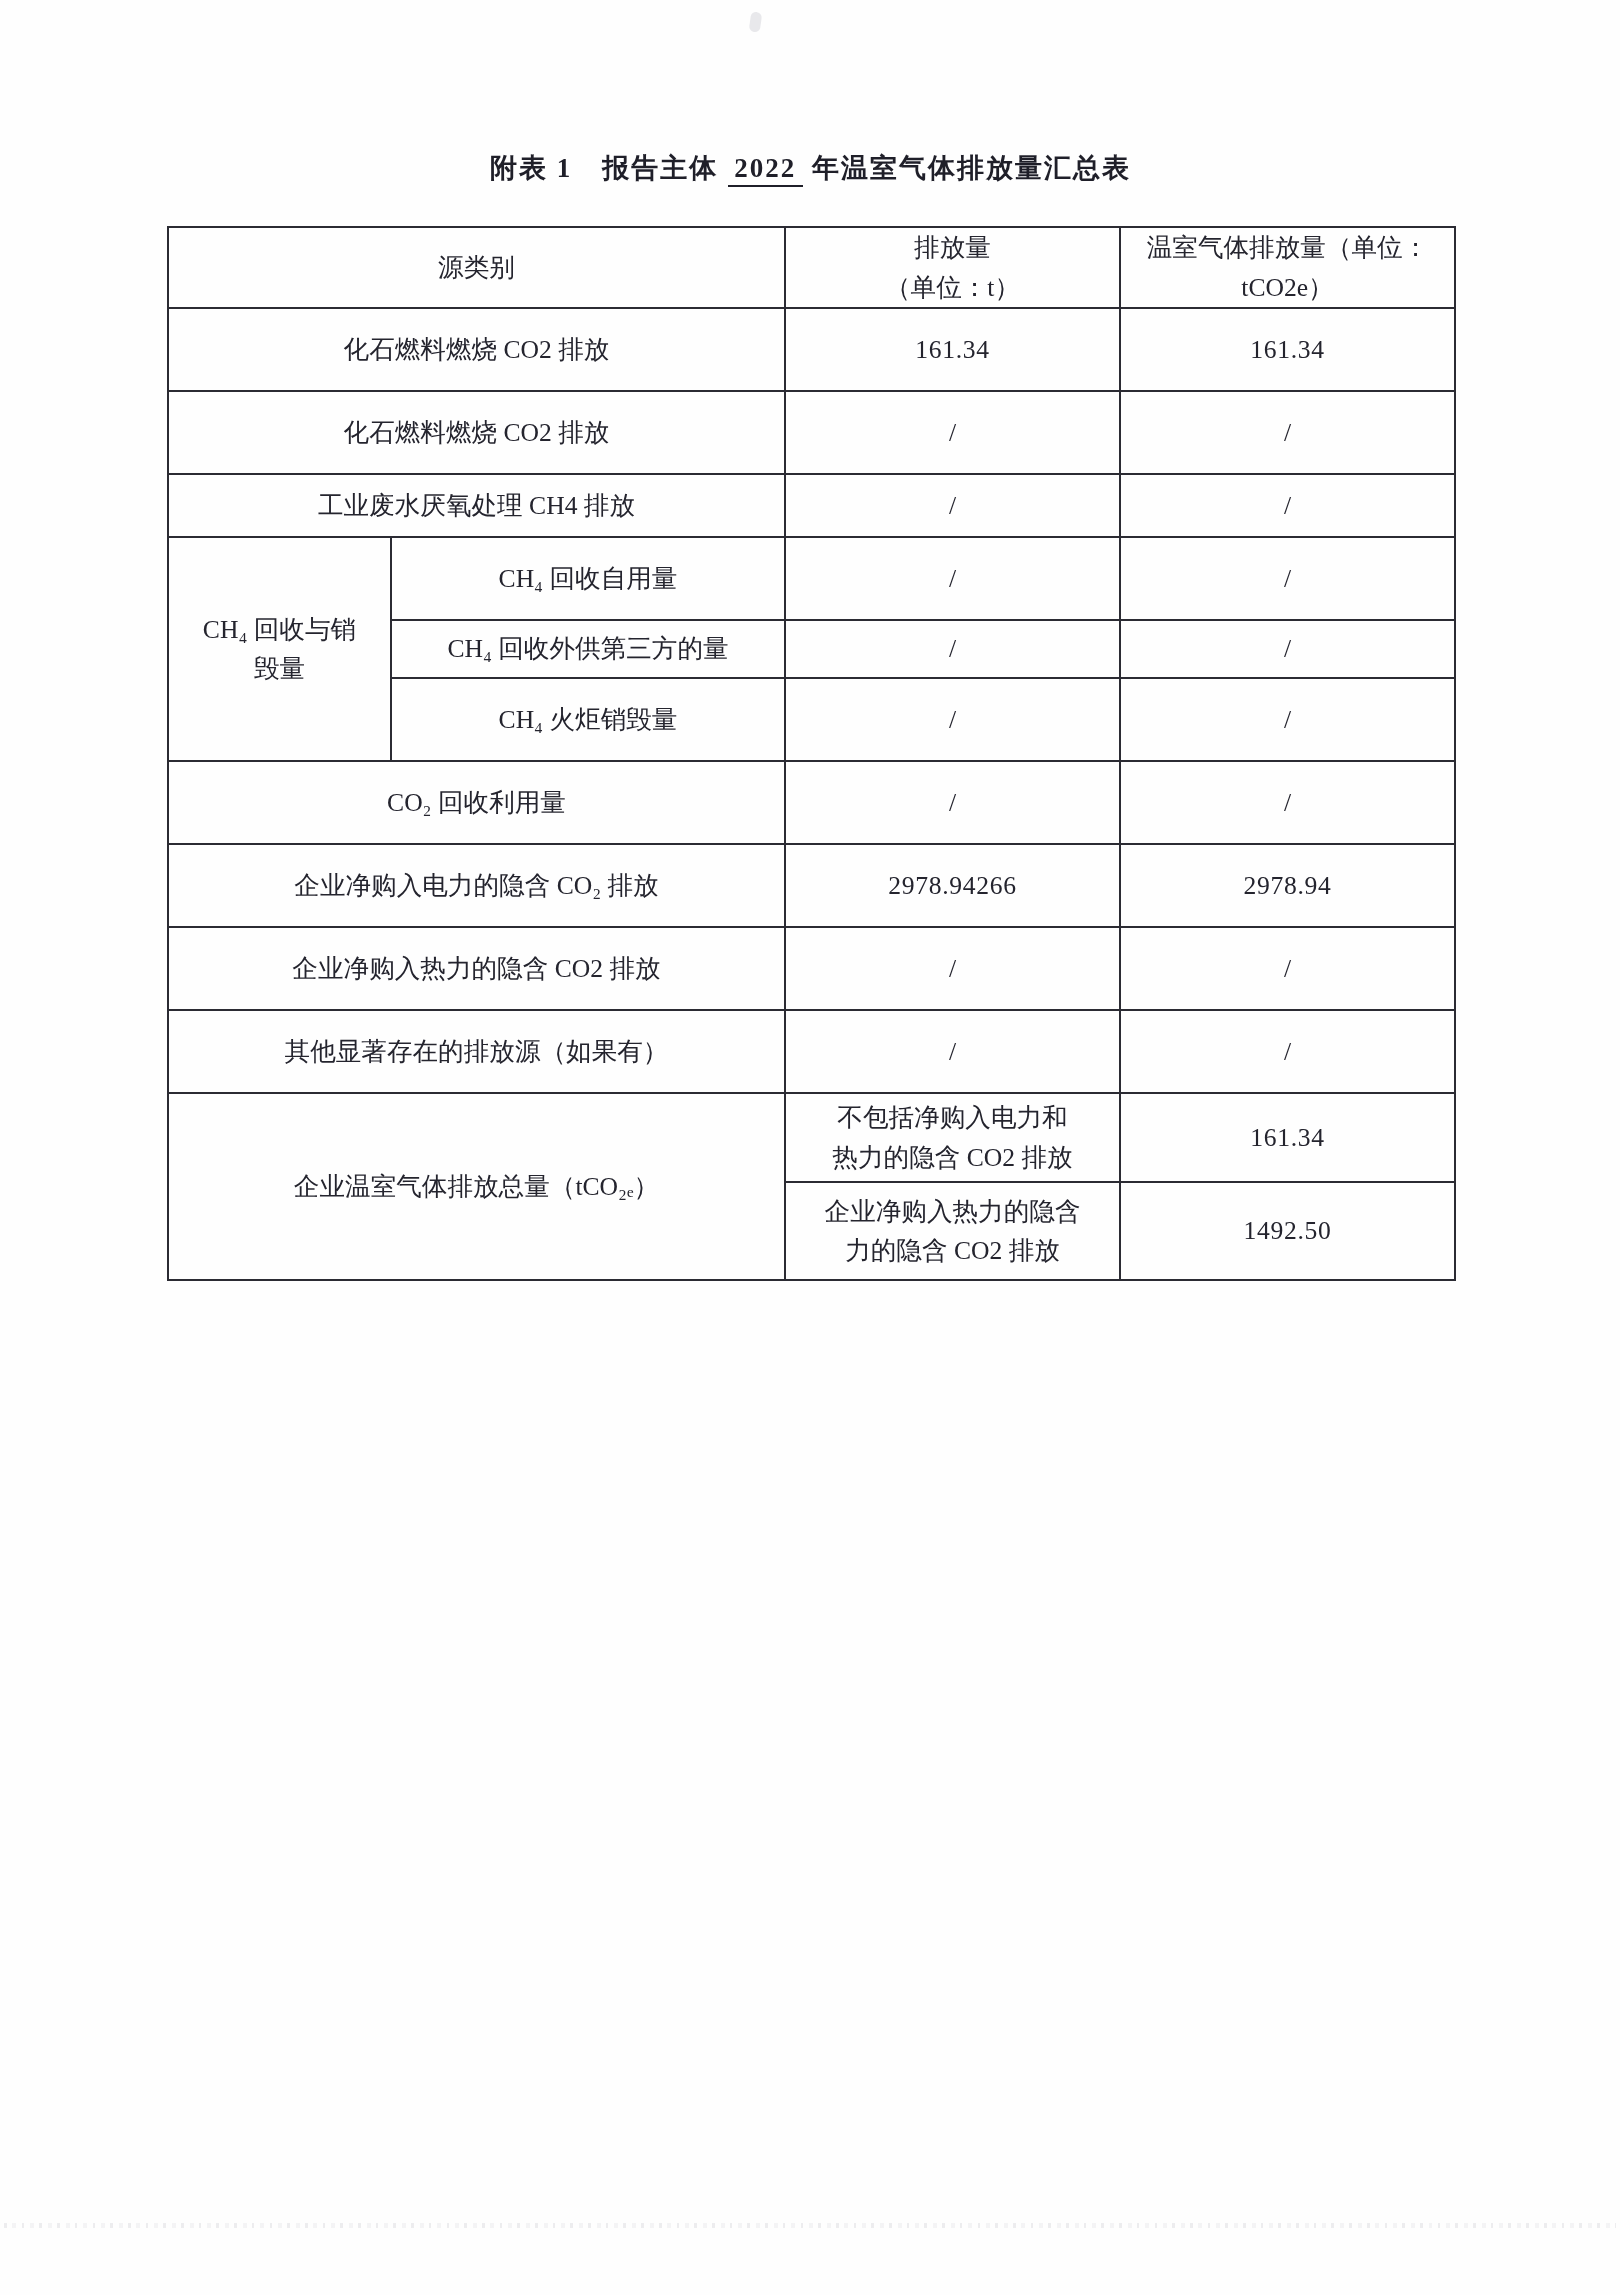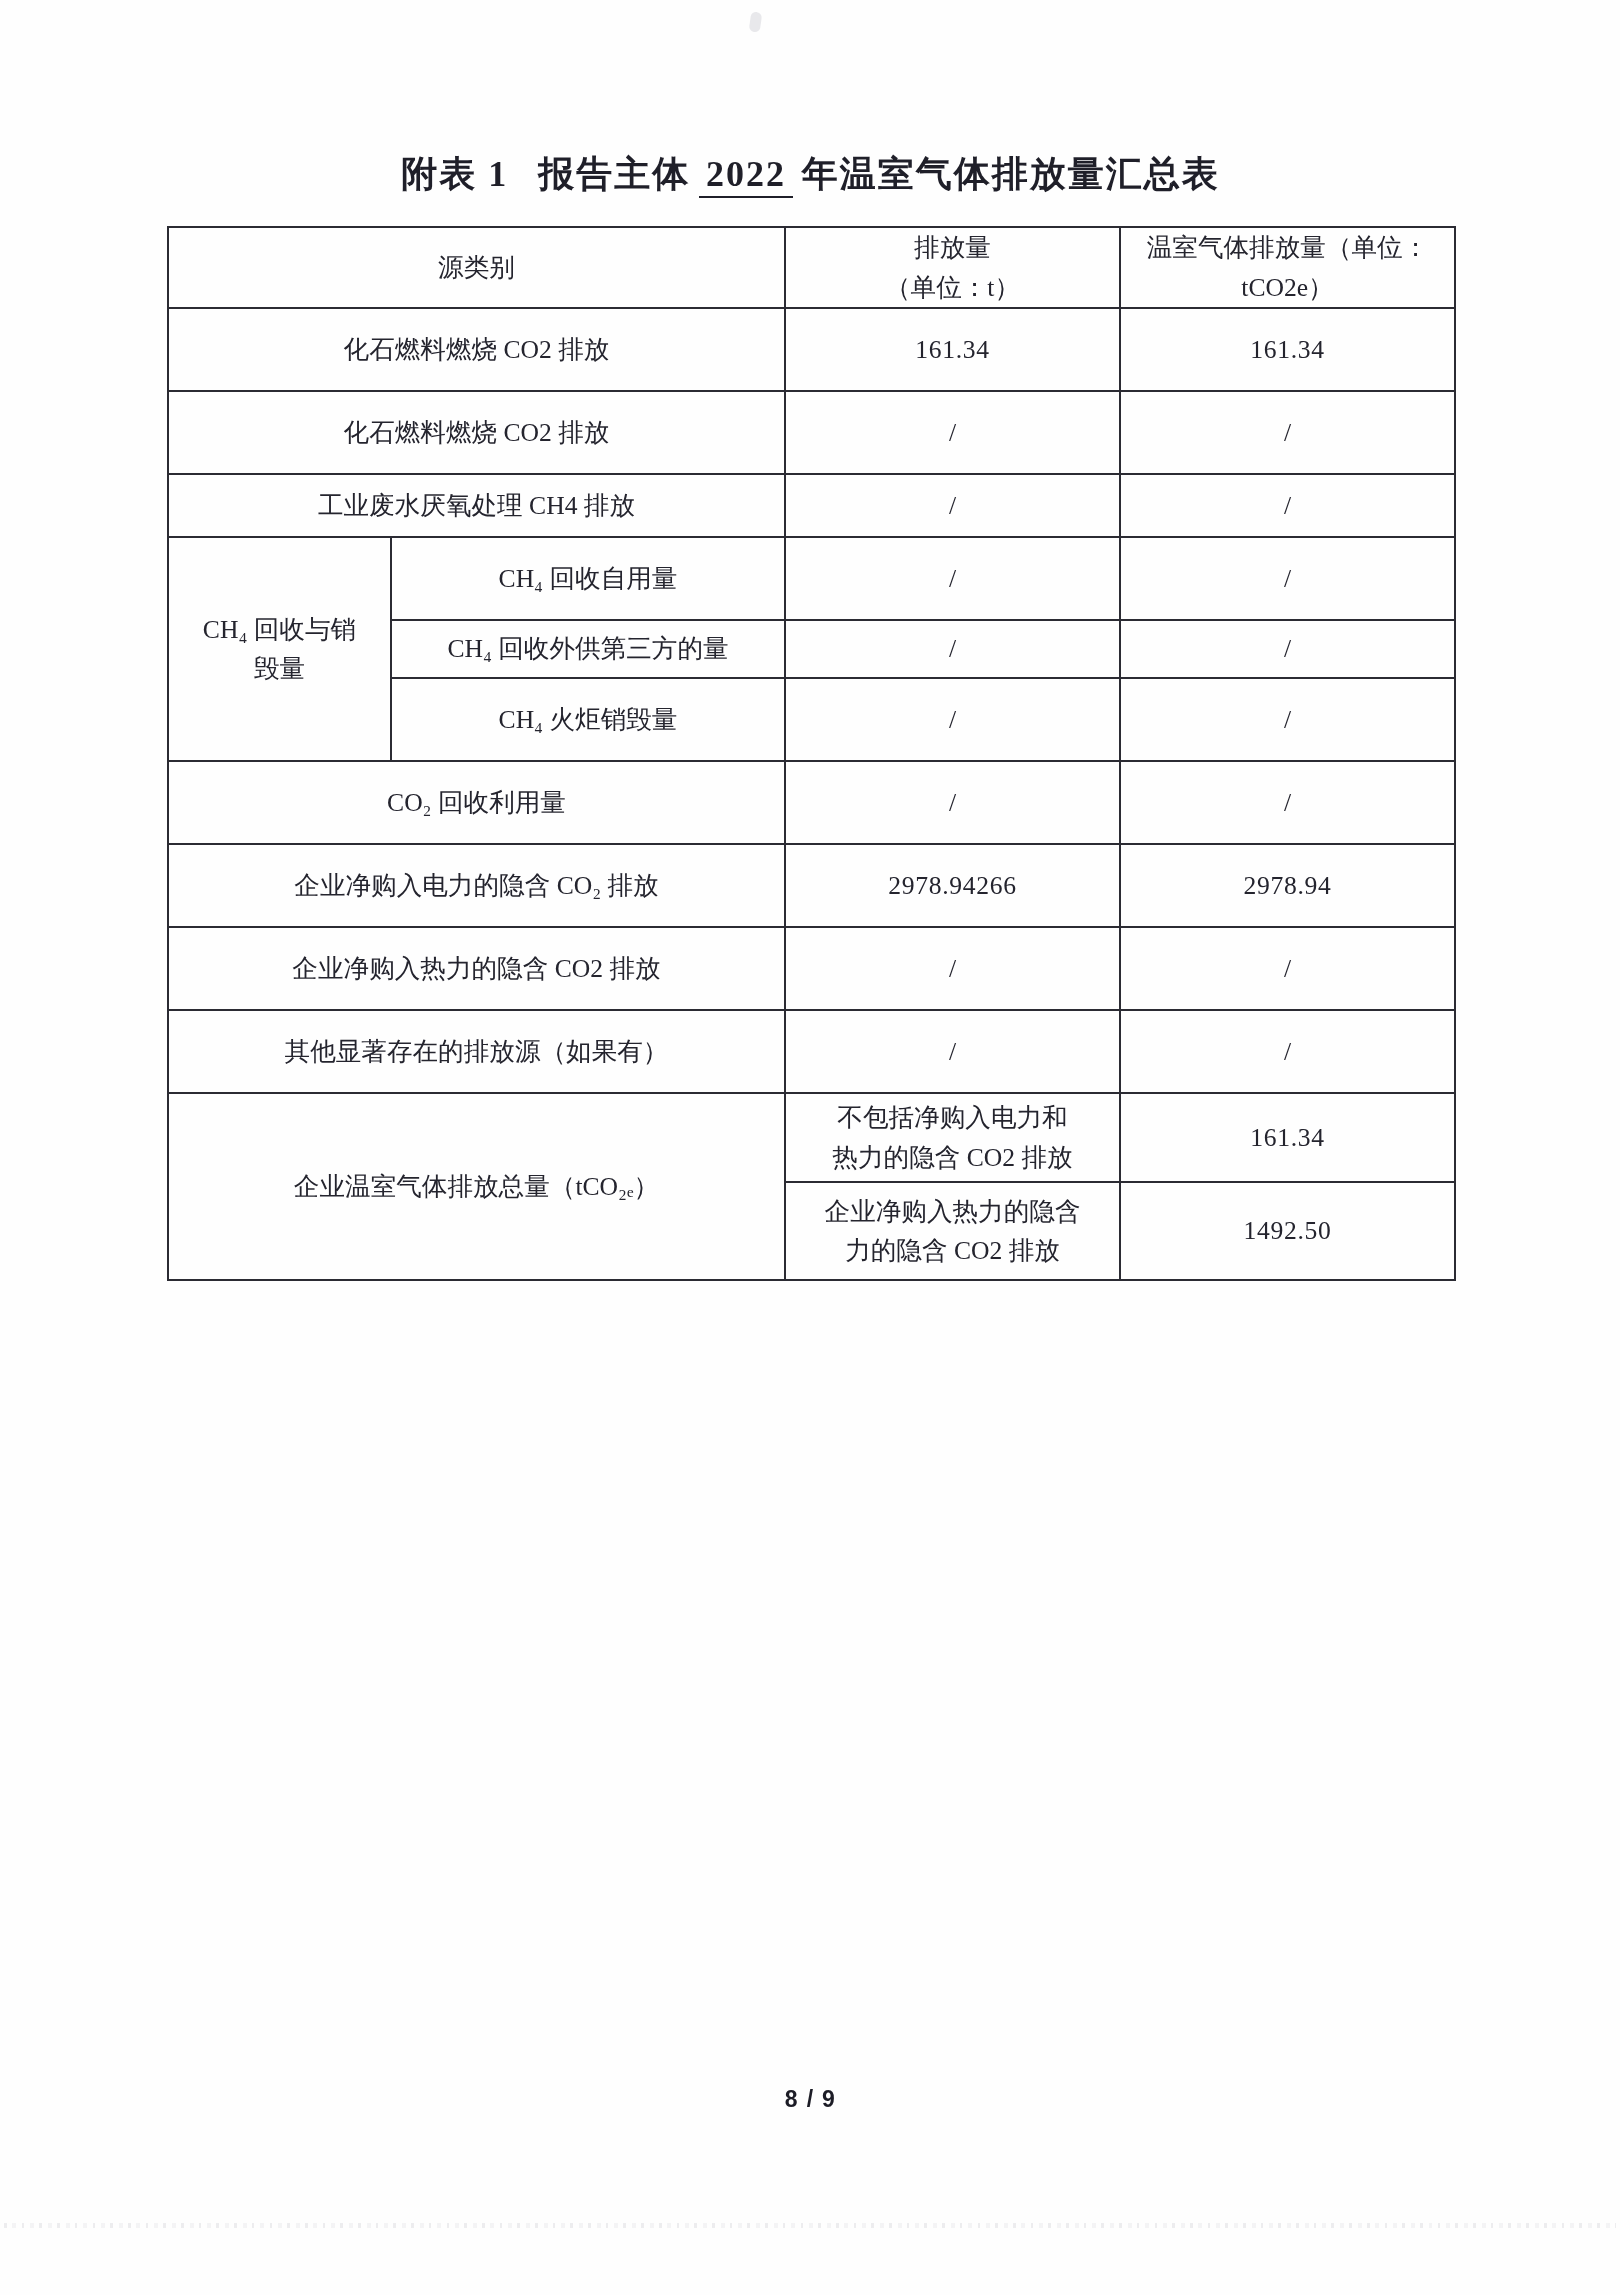--- a/index.html
+++ b/index.html
@@ -16,21 +16,21 @@
     font-family: "Liberation Serif", "DejaVu Serif", serif;
     color: #22222c;
   }
   
   .doc-title {
     position: absolute;
     top: 150px;
     left: 0;
     width: 100%;
     text-align: center;
-    font-size: 36px;
+    font-size: 27px;
     font-weight: bold;
     letter-spacing: 2px;
     color: #1f1f29;
     white-space: nowrap;
   }
   .doc-title .gap-after { margin-right: 30px; }
   .doc-title .t-part { margin-right: 9.2px; }
   .doc-title .t-year {
     display: inline-block;
     padding: 0 6.6px 1.3px 6.6px;
@@ -215,18 +215,17 @@
     <tr style="height:98px">
       <td class="left-wrap">
         <span class="cellline">企业净购入热力的隐含</span>
         <span class="cellline">力的隐含 CO2 排放</span>
       </td>
       <td class="num-right">1492.50</td>
     </tr>
   </tbody>
     </table>
 
-  <div class="page-footer">8 / 9</div>
 
   <div class="scan-noise-bottom"></div>
 
 </div>
 
 
 </body></html>

